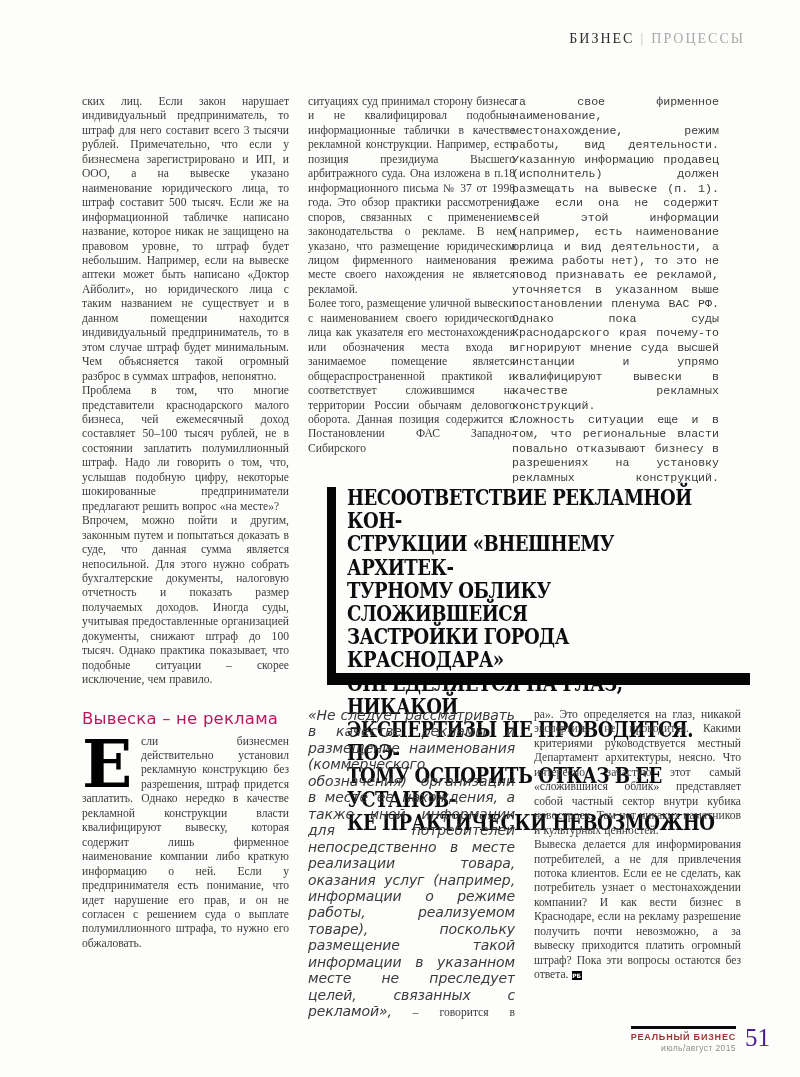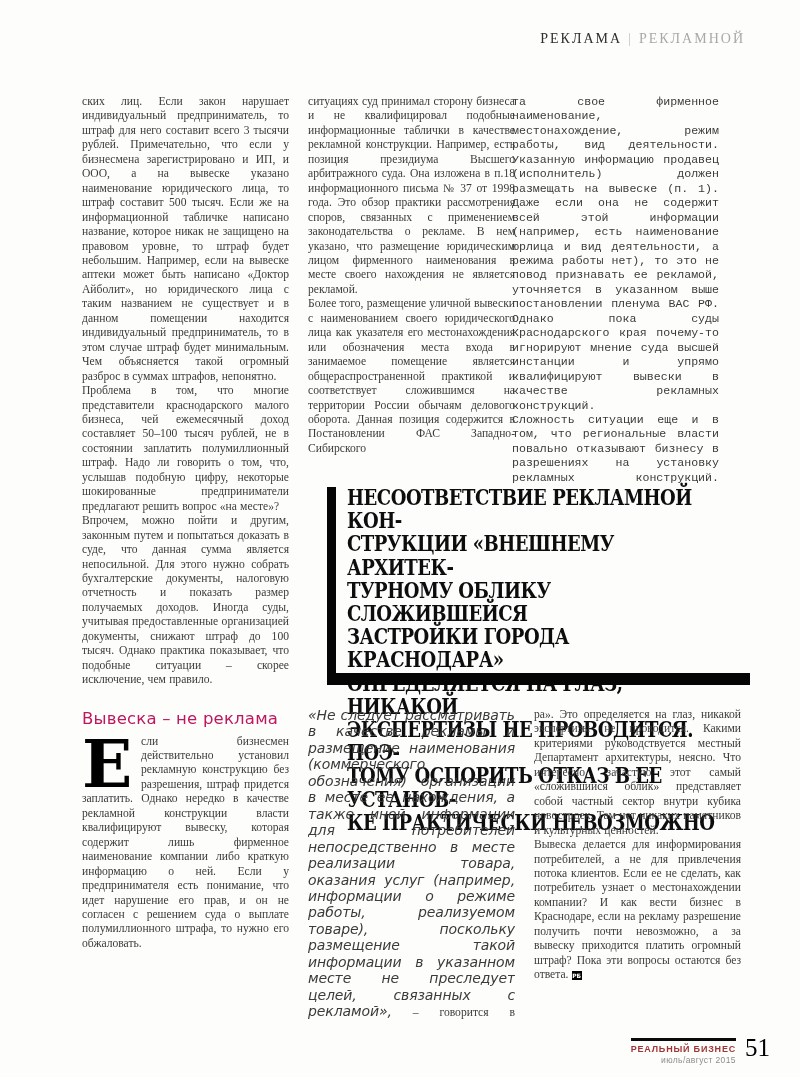--- a/index.html
+++ b/index.html
@@ -65,39 +65,39 @@
 
   
   .end-mark {
     display:inline-block; width:10px; height:9px; background:#000;
     color:#fff; font-family:"DejaVu Sans", sans-serif; font-weight:bold;
     font-size:6px; line-height:9px; text-align:center; vertical-align:baseline;
     letter-spacing:0;
   }
 
   
-  .footer { position:absolute; right:30px; bottom:12px; display:flex; align-items:flex-start; }
+  .footer { position:absolute; right:30px; bottom:24px; display:flex; align-items:center; }
   .footer-cred { border-top:3px solid #0a0a0a; padding-top:3px; text-align:right; margin-right:9px; margin-top:3px; }
   .footer-mag {
     font-family:"Liberation Sans", sans-serif; font-weight:bold;
     font-size:9px; letter-spacing:0.8px; color:#9e3434; white-space:nowrap;
   }
   .footer-issue {
     font-family:"Liberation Sans", sans-serif; font-size:8.5px;
     letter-spacing:0.4px; color:#8d8d8d; white-space:nowrap; margin-top:1px;
   }
-  .footer-page { font-family:"Liberation Serif", serif; font-size:25px; color:#000000; line-height:26px; }
+  .footer-page { font-family:"Liberation Serif", serif; font-size:25px; color:#4c1d95; line-height:26px; }
 </style>
 </head>
 <body>
 
 <div class="page">
 
   <div class="runhead">
-    <span>РЕКЛАМА</span><span class="sep">|</span><span class="sub">РЕКЛАМНОЙ</span>
+    <span>БИЗНЕС</span><span class="sep">|</span><span class="sub">ПРОЦЕССЫ</span>
   </div>
 
   <div class="col" id="col1">
     <p>ских лиц. Если закон нарушает индивидуальный предприниматель, то штраф для него составит всего 3 тысячи рублей. Примечательно, что если у бизнесмена зарегистрировано и ИП, и ООО, а на вывеске указано наименование юридического лица, то штраф составит 500 тысяч. Если же на информационной табличке написано название, которое никак не защищено на правовом уровне, то штраф будет небольшим. Например, если на вывеске аптеки может быть написано «Доктор Айболит», но юридического лица с таким названием не существует и в данном помещении находится индивидуальный предприниматель, то в этом случае штраф будет минимальным. Чем объясняется такой огромный разброс в суммах штрафов, непонятно.</p>
     <p>Проблема в том, что многие представители краснодарского малого бизнеса, чей ежемесячный доход составляет 50–100 тысяч рублей, не в состоянии заплатить полумиллионный штраф. Надо ли говорить о том, что, услышав подобную цифру, некоторые шокированные предприниматели предлагают решить вопрос «на месте»?</p>
     <p>Впрочем, можно пойти и другим, законным путем и попытаться доказать в суде, что данная сумма является непосильной. Для этого нужно собрать бухгалтерские документы, налоговую отчетность и показать размер получаемых доходов. Иногда суды, учитывая предоставленные организацией документы, снижают штраф до 100 тысяч. Однако практика показывает, что подобные ситуации – скорее исключение, чем правило.</p>
     <h2 class="sec-heading">Вывеска – не реклама</h2>
     <p>
       <span class="drop">
         <span class="drop-letter">Е</span>

